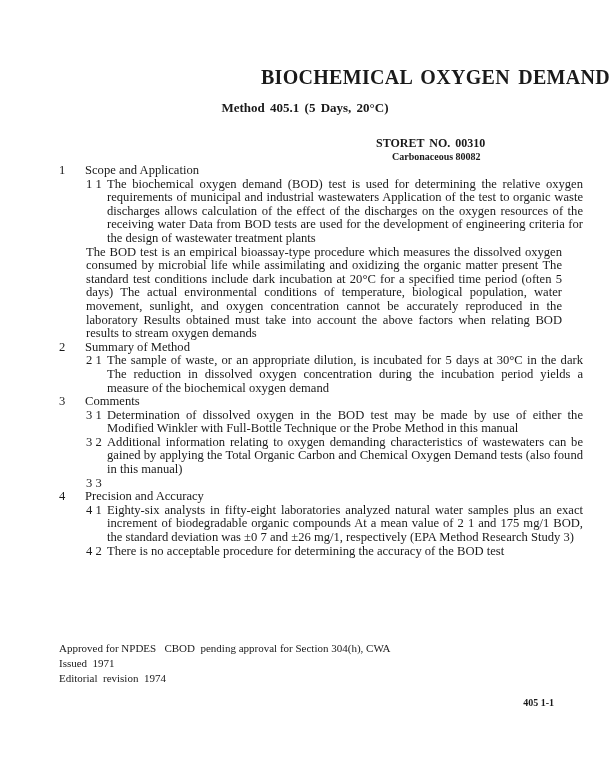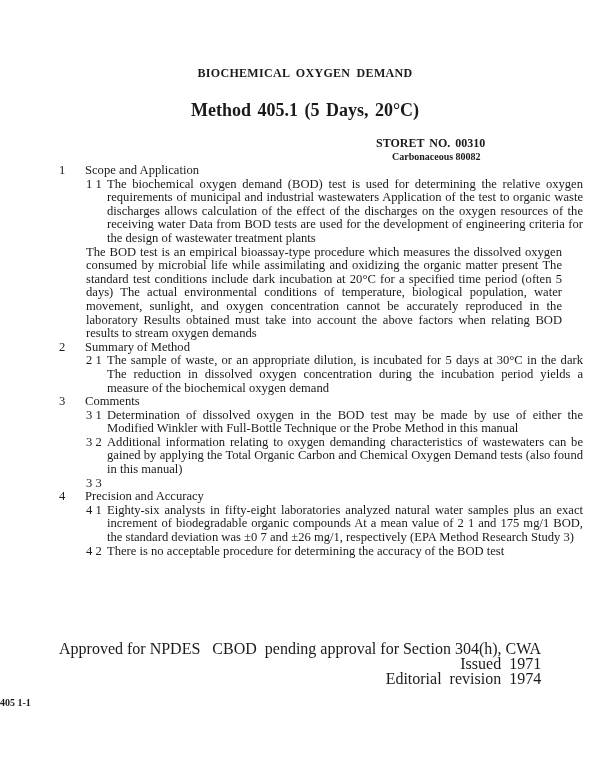--- a/index.html
+++ b/index.html
@@ -1,34 +1,34 @@
 <!DOCTYPE html>
 <html><head>
 <meta charset="utf-8">
 <style>
   html, body { margin: 0; padding: 0; background: #ffffff; }
   body { width: 610px; height: 766px; position: relative; overflow: hidden;
          font-family: "Liberation Serif", "DejaVu Serif", serif; color: #1a1a1a; }
   .abs { position: absolute; }
-  .title { top: 66px; left: 0; width: 610px; text-align: center; font-weight: bold;
-           font-size: 12px; letter-spacing: 0.3px; word-spacing: 3px; }
+  .title { top: 66px; left: 0; width: 610px; text-align: right; font-weight: bold;
+           font-size: 20px; letter-spacing: 0.3px; word-spacing: 3px; }
   .method { top: 100px; left: 0; width: 610px; text-align: center; font-weight: bold;
-            font-size: 18px; word-spacing: 2px; }
+            font-size: 13px; word-spacing: 2px; }
   .storet { top: 136px; left: 376px; font-weight: bold; font-size: 12px; word-spacing: 2px; }
   .carbon { top: 151px; left: 392px; font-weight: bold; font-size: 10px; }
   .body { top: 164px; left: 0; width: 610px; font-size: 12.6px; line-height: 13.6px; }
   .sec { position: relative; }
   .sec-head { display: flex; }
   .sec-num { width: 26px; padding-left: 59px; }
   .sec-title { }
   .sub { display: flex; padding-left: 86px; }
   .sub-num { width: 21px; flex: none; }
   .sub-text { width: 476px; text-align: justify; text-align-last: left; }
-  .footer { top: 641px; left: 59px; font-size: 16px; line-height: 15px; text-align: right; }
-  .pageno { top: 697px; left: 0; width: 554px; text-align: left; font-size: 10px; font-weight: bold; }
+  .footer { top: 641px; left: 59px; font-size: 11px; line-height: 15px; }
+  .pageno { top: 697px; left: 0; width: 554px; text-align: right; font-size: 10px; font-weight: bold; }
 </style>
 </head>
 <body>
 
 <div class="abs title">BIOCHEMICAL OXYGEN DEMAND</div>
 <div class="abs method">Method 405.1 (5 Days, 20°C)</div>
 <div class="abs storet">STORET NO. 00310</div>
 <div class="abs carbon">Carbonaceous 80082</div>
 
 <div class="abs body">

